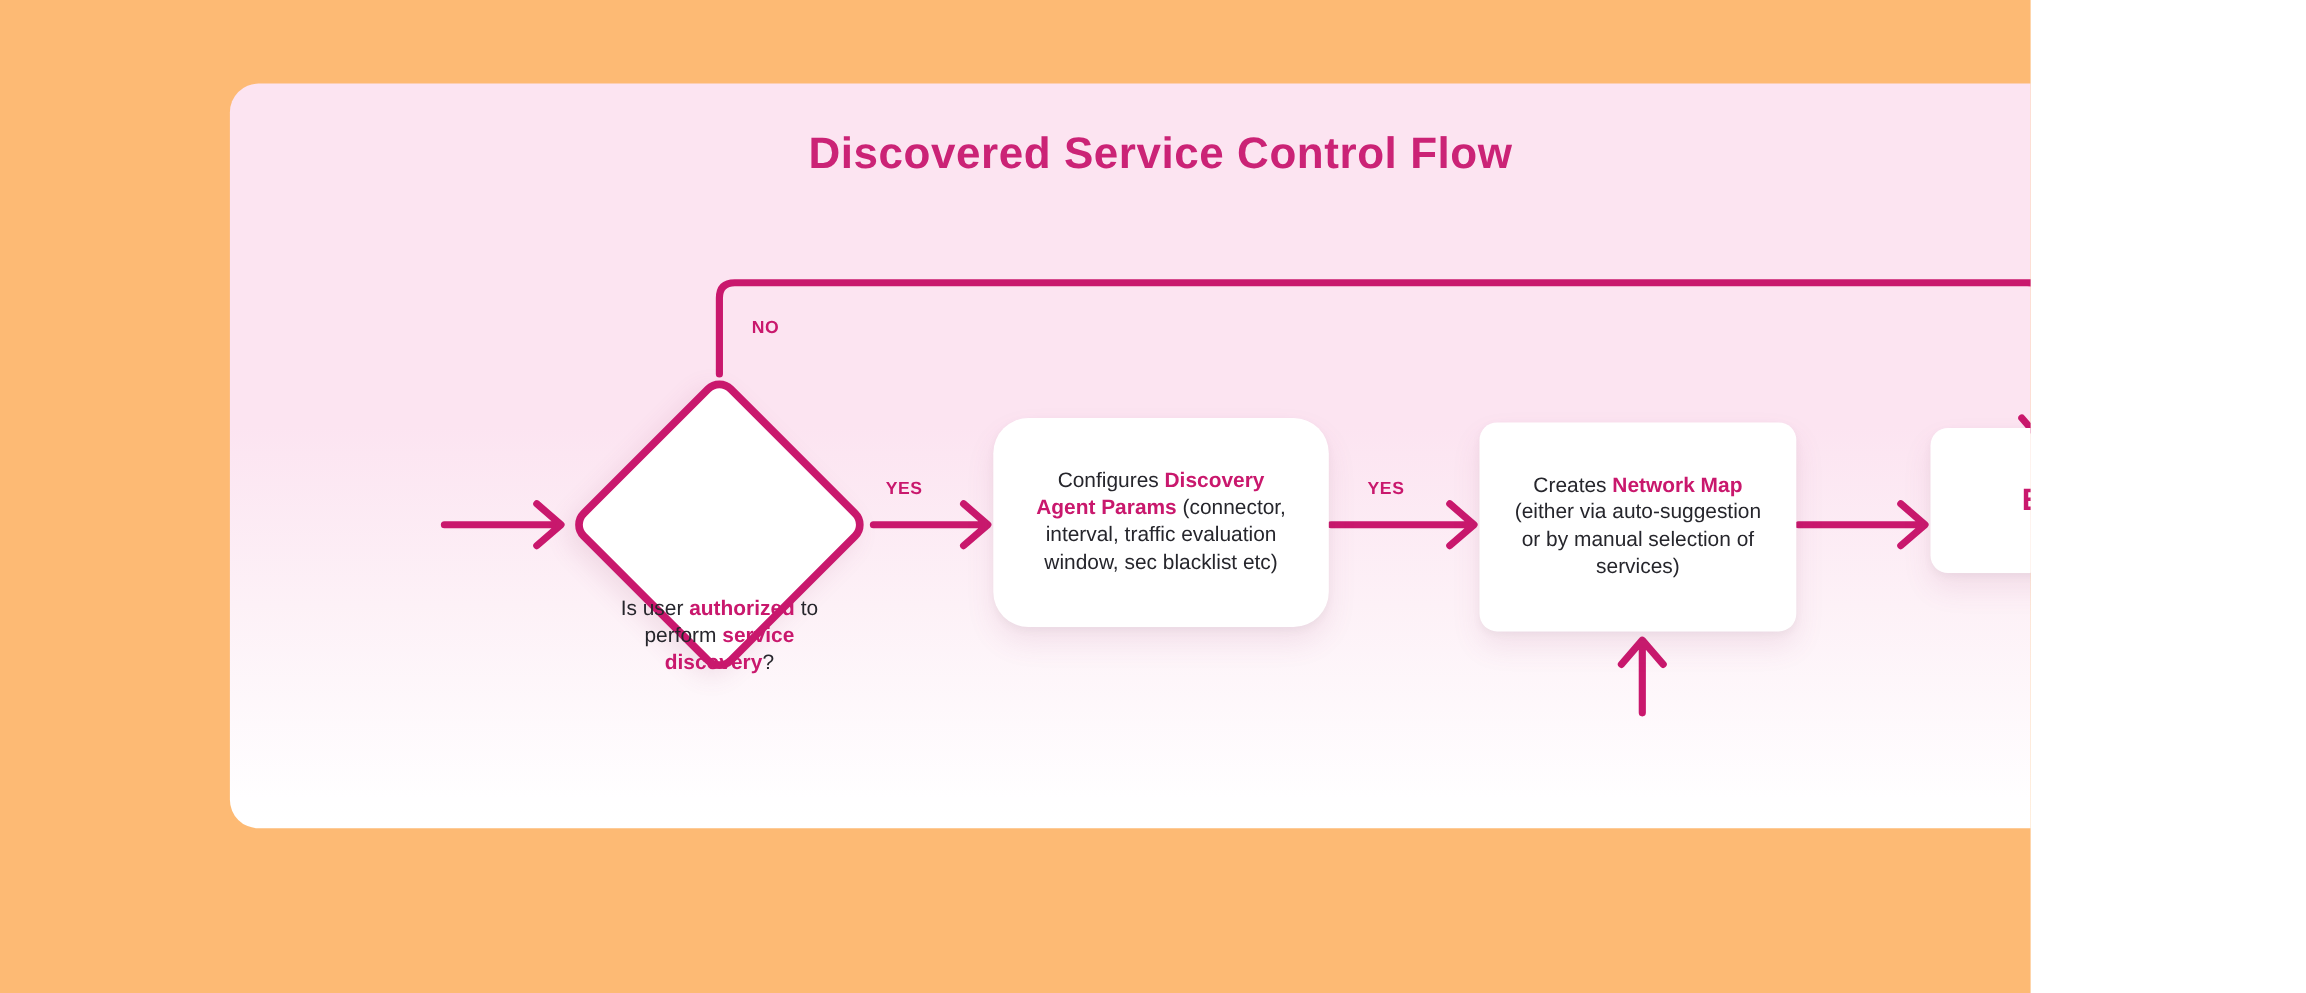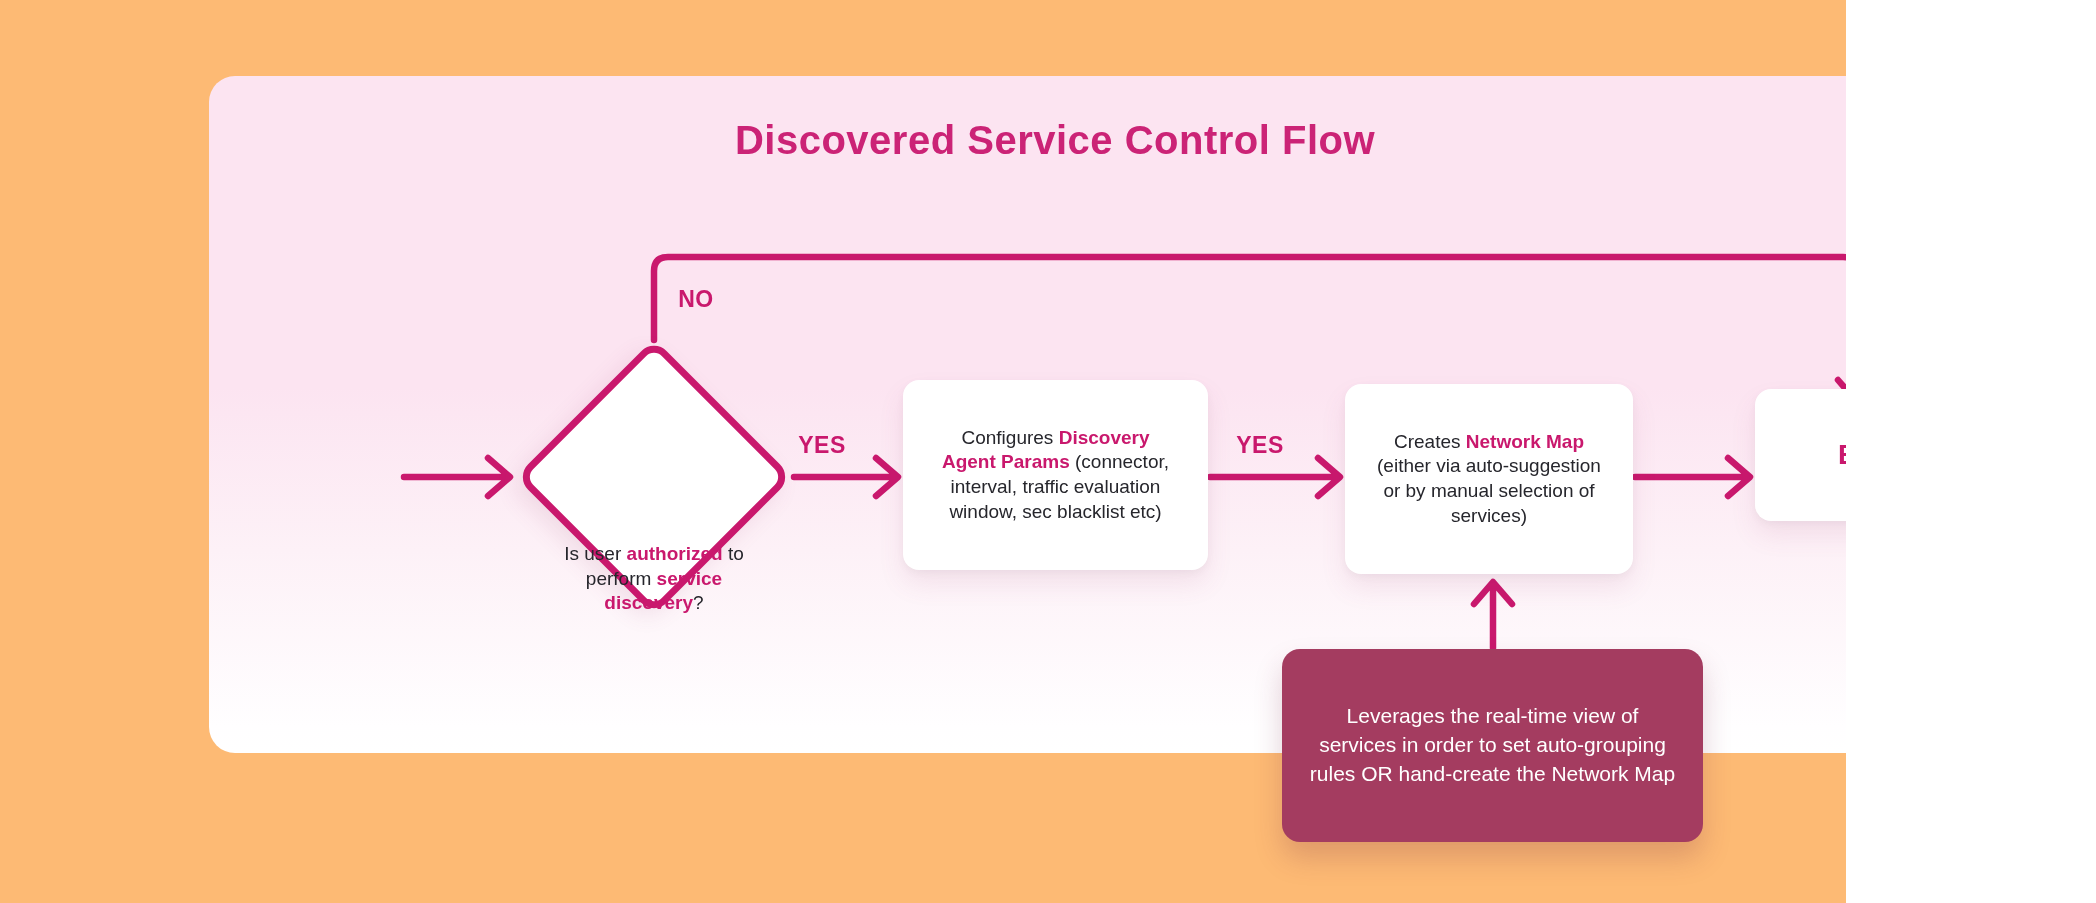--- a/index.html
+++ b/index.html
@@ -30,21 +30,21 @@
   .arrows{position:absolute;left:0;top:0;pointer-events:none;}
   .arrows path{
     fill:none;
     stroke:var(--accent,#C9186D);
     stroke-width:6.5;
     stroke-linecap:round;
     stroke-linejoin:round;
   }
   .edge-label{
     position:absolute;transform:translate(-50%,-50%);
-    font-size:23px;font-weight:700;letter-spacing:.5px;
+    font-size:16px;font-weight:700;letter-spacing:.5px;
     color:var(--accent,#C9186D);
   }
   .node{
     position:absolute;
     display:flex;align-items:center;justify-content:center;
     text-align:center;
     box-sizing:border-box;
   }
   .box{
     background:var(--node_bg,#FFFFFF);
@@ -52,21 +52,21 @@
     box-shadow:0 14px 26px rgba(160,70,115,.10), 0 3px 8px rgba(0,0,0,.04);
   }
   .node-text{
     font-size:19px;line-height:1.3;
   }
   .accent-text{
     color:var(--accent,#C9186D);
     font-weight:700;
   }
   .start-box{left:112px;top:401px;width:290px;height:148px;padding:0 24px;}
-  .configure-box{left:903px;top:380px;width:305px;height:190px;padding:0 30px;}
+  .configure-box{left:903px;top:380px;width:305px;height:190px;padding:0 30px;border-radius:32px;}
   .create-box{left:1345px;top:384px;width:288px;height:190px;padding:0 24px;}
   .end-box{left:1755px;top:389px;width:228px;height:132px;}
   .end-text{
     font-size:28px;font-weight:700;letter-spacing:1px;
     color:var(--accent,#C9186D);
   }
   .diamond-shape{
     position:absolute;left:556px;top:379px;width:196px;height:196px;
     background:var(--node_bg,#FFFFFF);
     border:7px solid var(--accent,#C9186D);
@@ -124,17 +124,14 @@
   </div>
 
   <div class="node box create-box">
     <div class="node-text"><span>Creates </span><span class="accent-text">Network Map</span><span> (either via auto-suggestion or by manual selection of services)</span></div>
   </div>
 
   <div class="node box end-box">
     <div class="end-text">END</div>
   </div>
 
-  <div class="node note-box">
-    <div class="node-text">Leverages the real-time view of services in order to set auto-grouping rules OR hand-create the Network Map</div>
-  </div>
 
 </div>
 
 </body></html>

